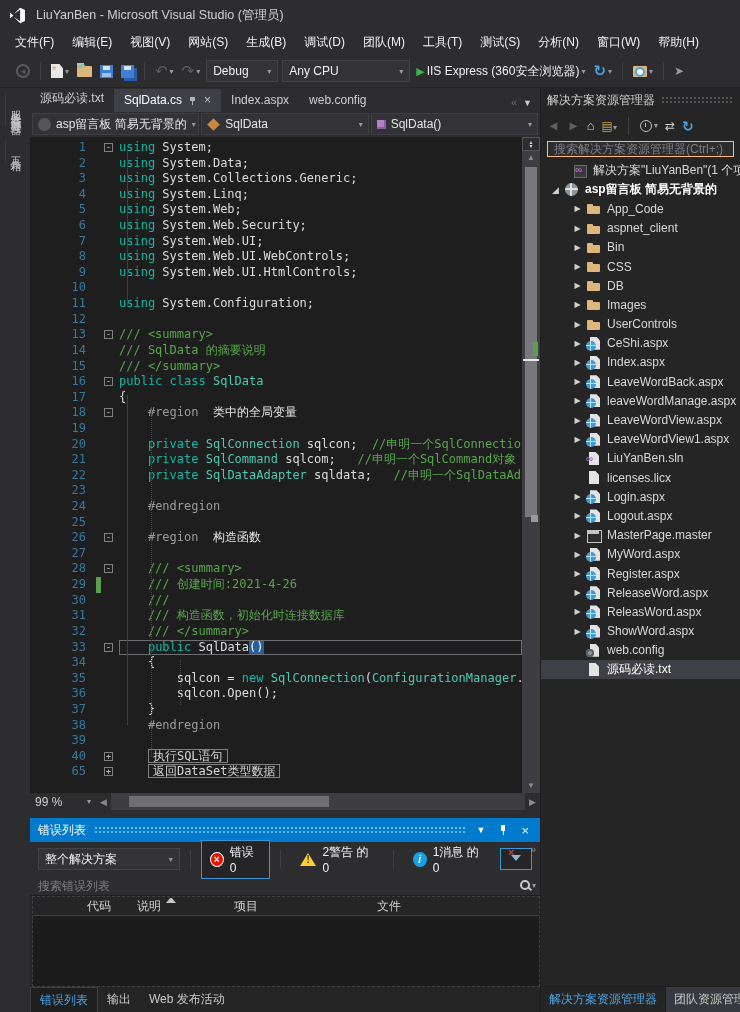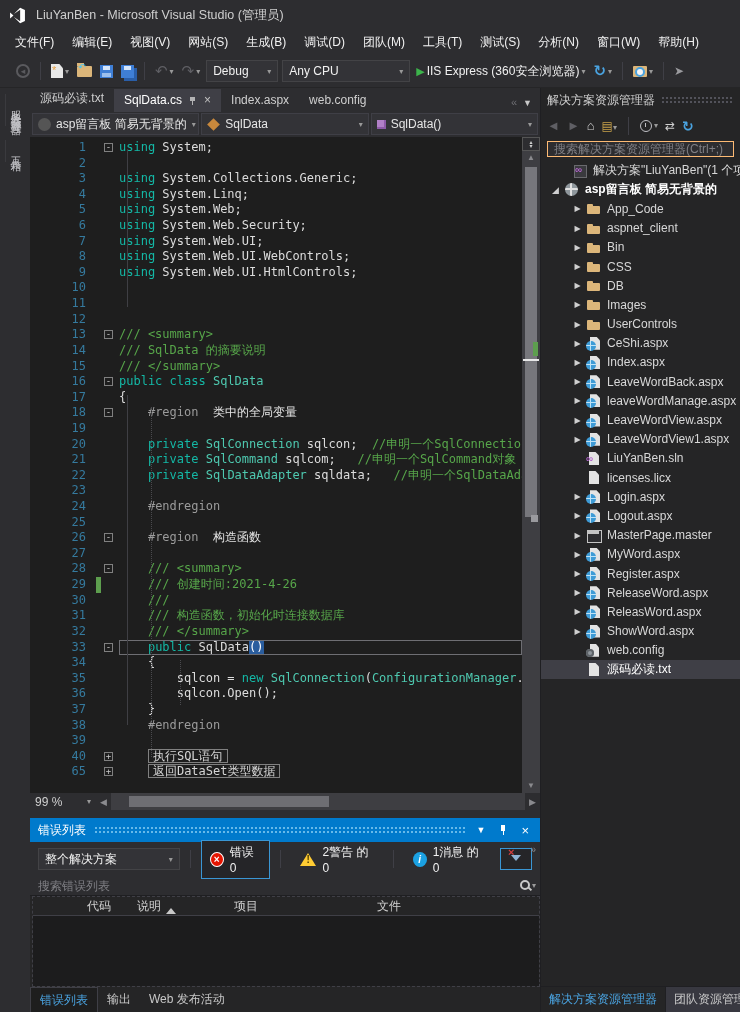--- a/index.html
+++ b/index.html
@@ -169,21 +169,21 @@
   .el-ovf { position:absolute; right:4px; top:2px; color:#8a8a8e; font-size:10px; }
   .elsearch { height:20px; background:#2d2d30; border-bottom:1px solid #1f1f22; display:flex; align-items:center; flex:none; padding:0 4px; }
   .elsearch input { flex:1; background:transparent; border:none; outline:none; color:#c8c8c8; font-size:12px; padding:0 4px; font-family:inherit; }
   .elsearch input::placeholder { color:#7f7f84; }
   .mag { width:13px; height:13px; position:relative; flex:none; }
   .mag::before { content:""; position:absolute; left:1px; top:1px; width:6px; height:6px; border:2px solid #c8c8c8; border-radius:50%; }
   .mag::after { content:""; position:absolute; left:9px; top:9px; width:4px; height:2px; background:#c8c8c8; transform:rotate(45deg); }
   .eltable { flex:1; display:flex; flex-direction:column; border:1px dashed #3f3f46; margin:0 0 0 2px; }
   .elhead { height:19px; display:flex; align-items:center; background:#252526; border-bottom:1px solid #3f3f46; flex:none; color:#d0d0d0; }
   .elh { padding:0 4px; overflow:hidden; white-space:nowrap; }
-  .elh.c0 { width:28px; } .elh.c1 { width:22px; } .elh.c2 { width:50px; } .elh.c3 { width:97px; display:flex; align-items:flex-end; gap:5px; } .elh.c4 { width:143px; } .elh.c5 { flex:1; }
+  .elh.c0 { width:28px; } .elh.c1 { width:22px; } .elh.c2 { width:50px; } .elh.c3 { width:97px; display:flex; align-items:flex-start; gap:5px; } .elh.c4 { width:143px; } .elh.c5 { flex:1; }
   .flagico { width:8px; height:10px; background:#b8b8bc; clip-path:polygon(0 0,60% 0,100% 30%,100% 100%,0 100%); margin-left:8px; }
   .sorttri { width:0; height:0; border-left:5px solid transparent; border-right:5px solid transparent; border-bottom:6px solid transparent; border-bottom-color:#c8c8c8; position:relative; top:-1px; }
   .elbody { flex:1; background:#1c1c1d; }
   .eltabs { height:25px; display:flex; align-items:stretch; background:#252526; flex:none; }
   .eltab { display:flex; align-items:center; padding:0 9px; color:#c8c8c8; white-space:nowrap; }
   .eltab.active { color:#4aa3e0; background:#1e1e1e; border:1px solid #3f3f46; border-bottom:none; }
 </style>
 </head>
 <body>
 
@@ -307,30 +307,30 @@
       <span class="bc">
         <span class="ic-method"></span>
         <span>SqlData()</span>
         <span class="caret">▾</span>
       </span>
     </div>
 
     <div class="codewrap">
       <div class="codelines" id="codelines">
           <div class="code-line"><span class="ln">1</span><span class="ind"></span><span class="outline"><span class="obox">-</span></span><span class="ct"><span class="tk-k">using</span><span class="tk-d"> System;</span></span></div>
-          <div class="code-line"><span class="ln">2</span><span class="ind"></span><span class="outline"></span></div>
+          <div class="code-line"><span class="ln">2</span><span class="ind"></span><span class="outline"></span><span class="ct"><span class="tk-k">using</span><span class="tk-d"> System.Data;</span></span></div>
           <div class="code-line"><span class="ln">3</span><span class="ind"></span><span class="outline"></span><span class="ct"><span class="tk-k">using</span><span class="tk-d"> System.Collections.Generic;</span></span></div>
           <div class="code-line"><span class="ln">4</span><span class="ind"></span><span class="outline"></span><span class="ct"><span class="tk-k">using</span><span class="tk-d"> System.Linq;</span></span></div>
           <div class="code-line"><span class="ln">5</span><span class="ind"></span><span class="outline"></span><span class="ct"><span class="tk-k">using</span><span class="tk-d"> System.Web;</span></span></div>
           <div class="code-line"><span class="ln">6</span><span class="ind"></span><span class="outline"></span><span class="ct"><span class="tk-k">using</span><span class="tk-d"> System.Web.Security;</span></span></div>
           <div class="code-line"><span class="ln">7</span><span class="ind"></span><span class="outline"></span><span class="ct"><span class="tk-k">using</span><span class="tk-d"> System.Web.UI;</span></span></div>
           <div class="code-line"><span class="ln">8</span><span class="ind"></span><span class="outline"></span><span class="ct"><span class="tk-k">using</span><span class="tk-d"> System.Web.UI.WebControls;</span></span></div>
           <div class="code-line"><span class="ln">9</span><span class="ind"></span><span class="outline"></span><span class="ct"><span class="tk-k">using</span><span class="tk-d"> System.Web.UI.HtmlControls;</span></span></div>
           <div class="code-line"><span class="ln">10</span><span class="ind"></span><span class="outline"></span></div>
-          <div class="code-line"><span class="ln">11</span><span class="ind"></span><span class="outline"></span></div>
+          <div class="code-line"><span class="ln">11</span><span class="ind"></span><span class="outline"></span><span class="ct"><span class="tk-k">using</span><span class="tk-d"> System.Configuration;</span></span></div>
           <div class="code-line"><span class="ln">12</span><span class="ind"></span><span class="outline"></span><span class="ct"></span></div>
           <div class="code-line"><span class="ln">13</span><span class="ind"></span><span class="outline"><span class="obox">-</span></span><span class="ct"><span class="tk-c">/// &lt;summary&gt;</span></span></div>
           <div class="code-line"><span class="ln">14</span><span class="ind"></span><span class="outline"></span><span class="ct"><span class="tk-c">/// SqlData 的摘要说明</span></span></div>
           <div class="code-line"><span class="ln">15</span><span class="ind"></span><span class="outline"></span><span class="ct"><span class="tk-c">/// &lt;/summary&gt;</span></span></div>
           <div class="code-line"><span class="ln">16</span><span class="ind"></span><span class="outline"><span class="obox">-</span></span><span class="ct"><span class="tk-k">public class </span><span class="tk-t">SqlData</span></span></div>
           <div class="code-line"><span class="ln">17</span><span class="ind"></span><span class="outline"></span><span class="ct"><span class="tk-d">{</span></span></div>
           <div class="code-line"><span class="ln">18</span><span class="ind"></span><span class="outline"><span class="obox">-</span></span><span class="ct"><span class="tk-d">    </span><span class="tk-p">#region</span><span class="tk-rg">  类中的全局变量</span></span></div>
           <div class="code-line"><span class="ln">19</span><span class="ind"></span><span class="outline"></span><span class="ct"></span></div>
           <div class="code-line"><span class="ln">20</span><span class="ind"></span><span class="outline"></span><span class="ct"><span class="tk-d">    </span><span class="tk-k">private </span><span class="tk-t">SqlConnection</span><span class="tk-d"> sqlcon;  </span><span class="tk-c">//申明一个SqlConnection对象</span></span></div>
           <div class="code-line"><span class="ln">21</span><span class="ind"></span><span class="outline"></span><span class="ct"><span class="tk-d">    </span><span class="tk-k">private </span><span class="tk-t">SqlCommand</span><span class="tk-d"> sqlcom;   </span><span class="tk-c">//申明一个SqlCommand对象</span></span></div>

